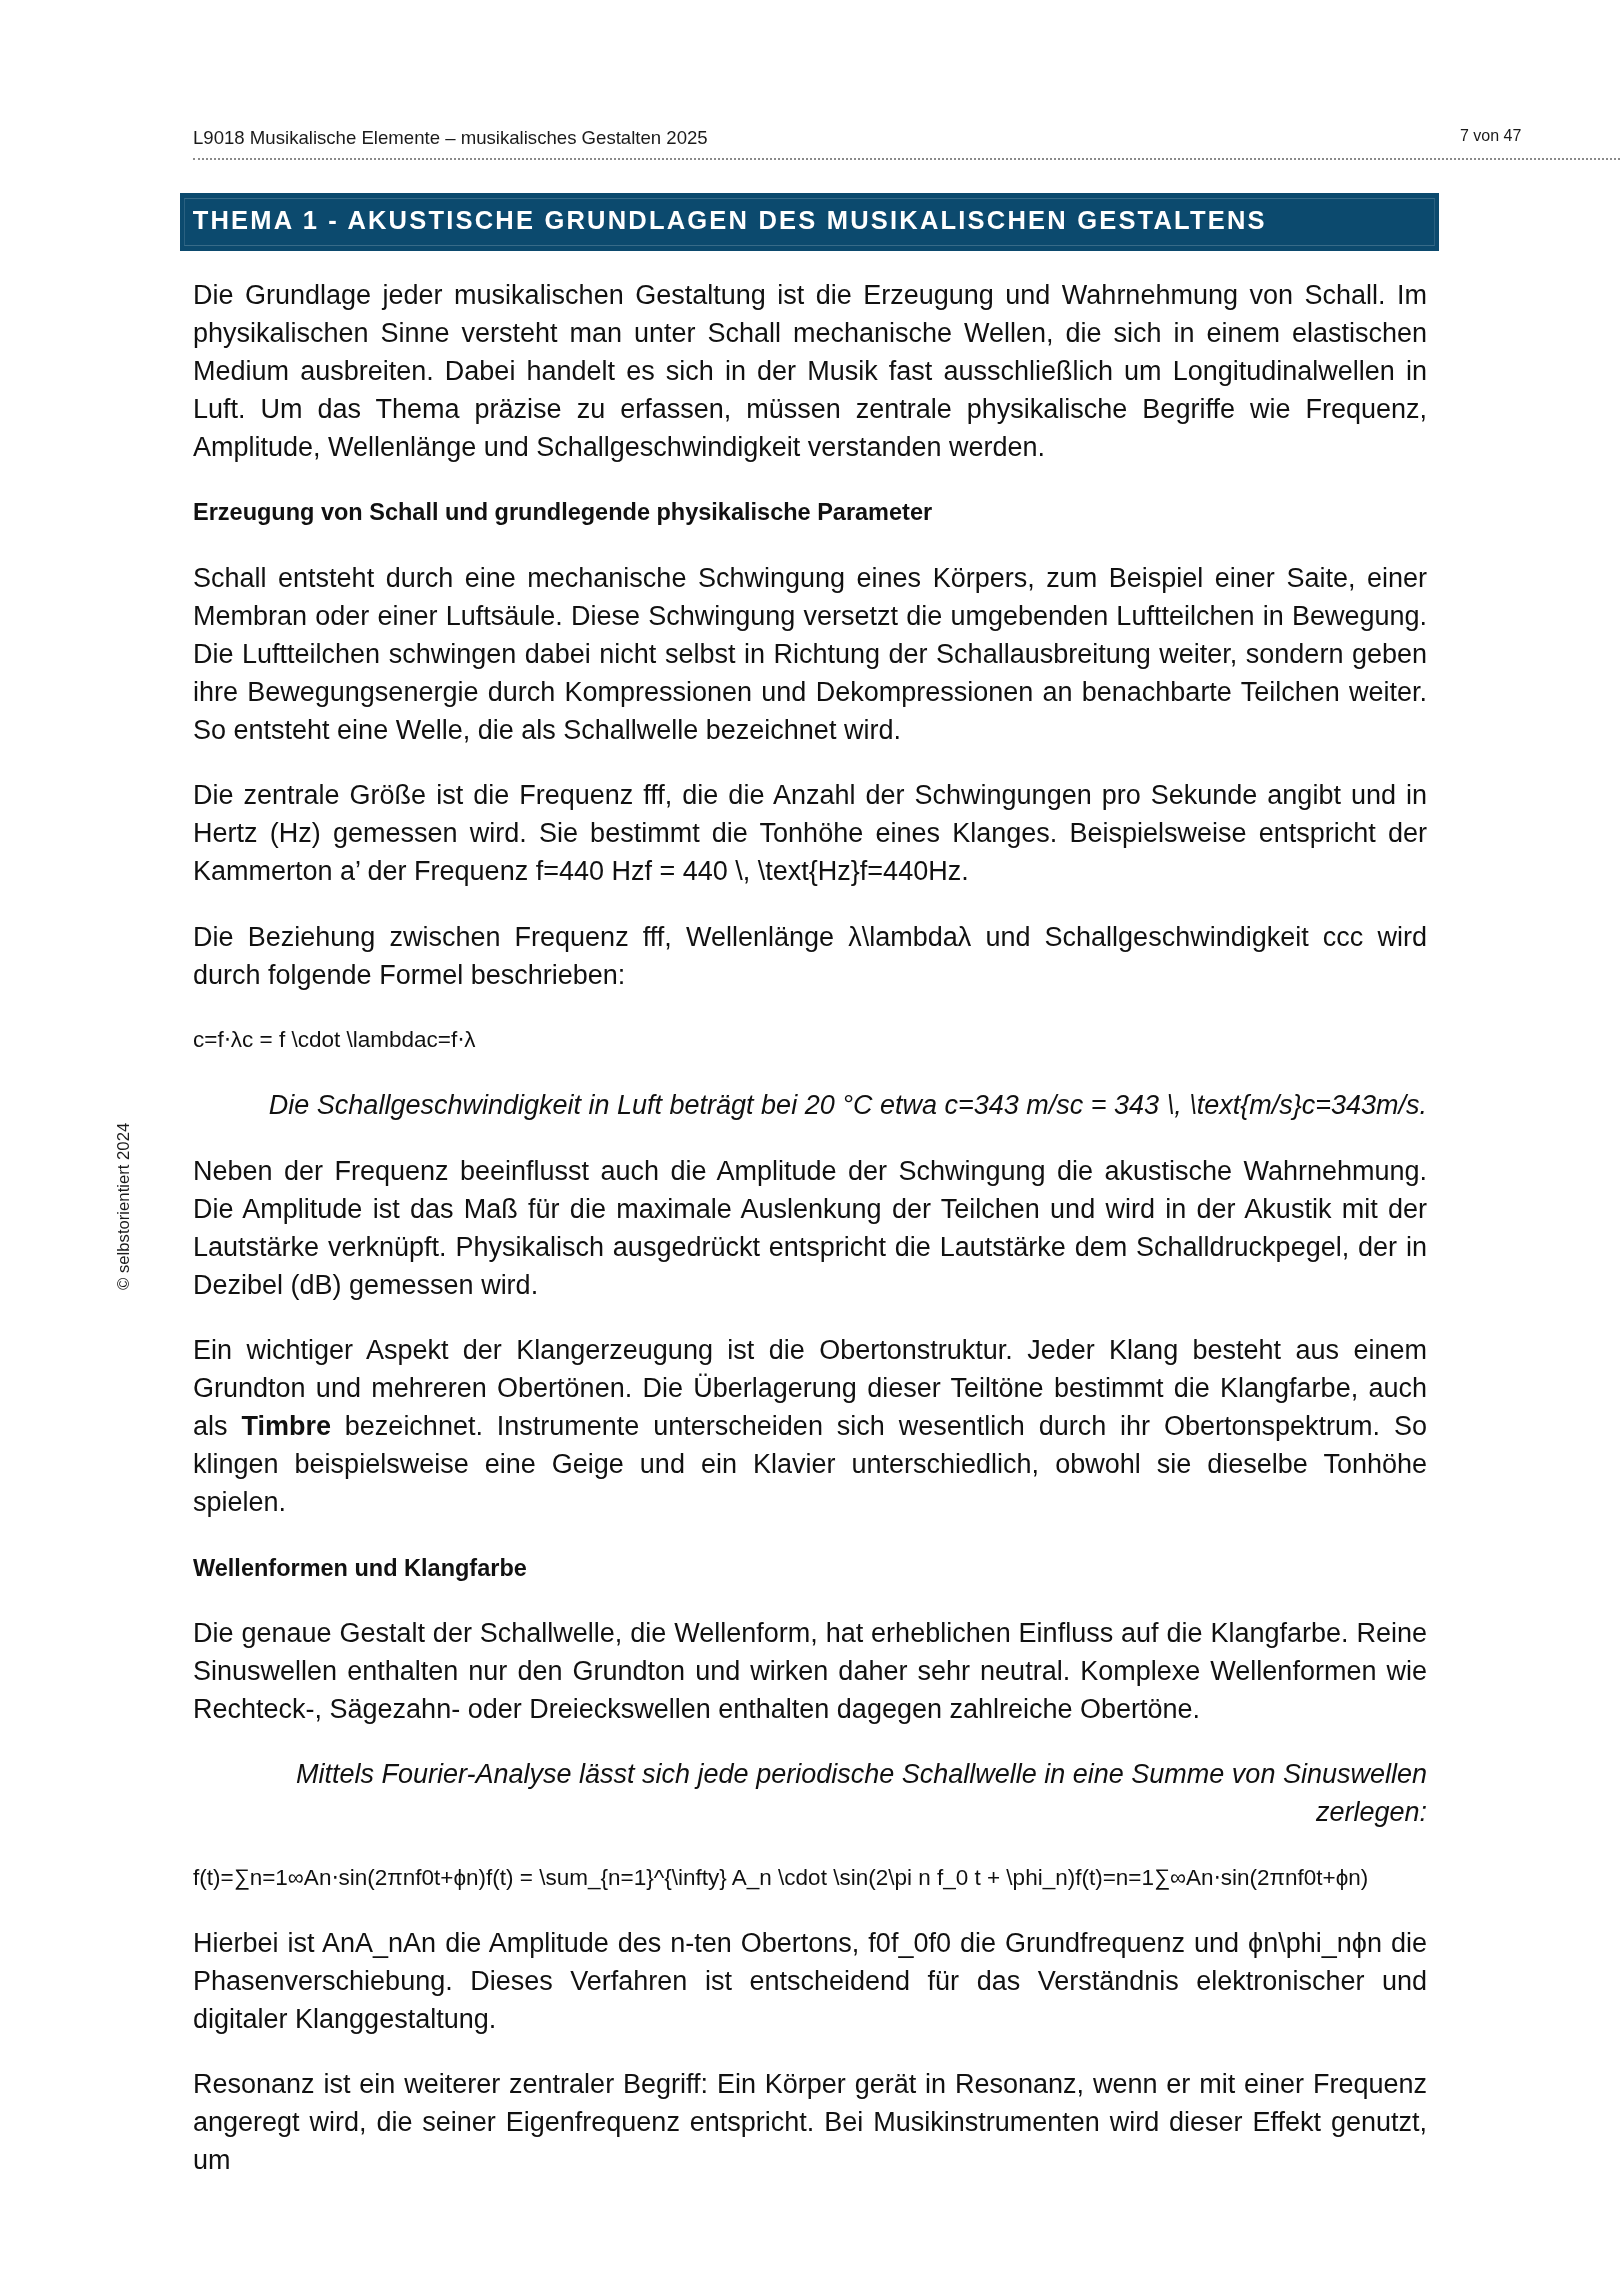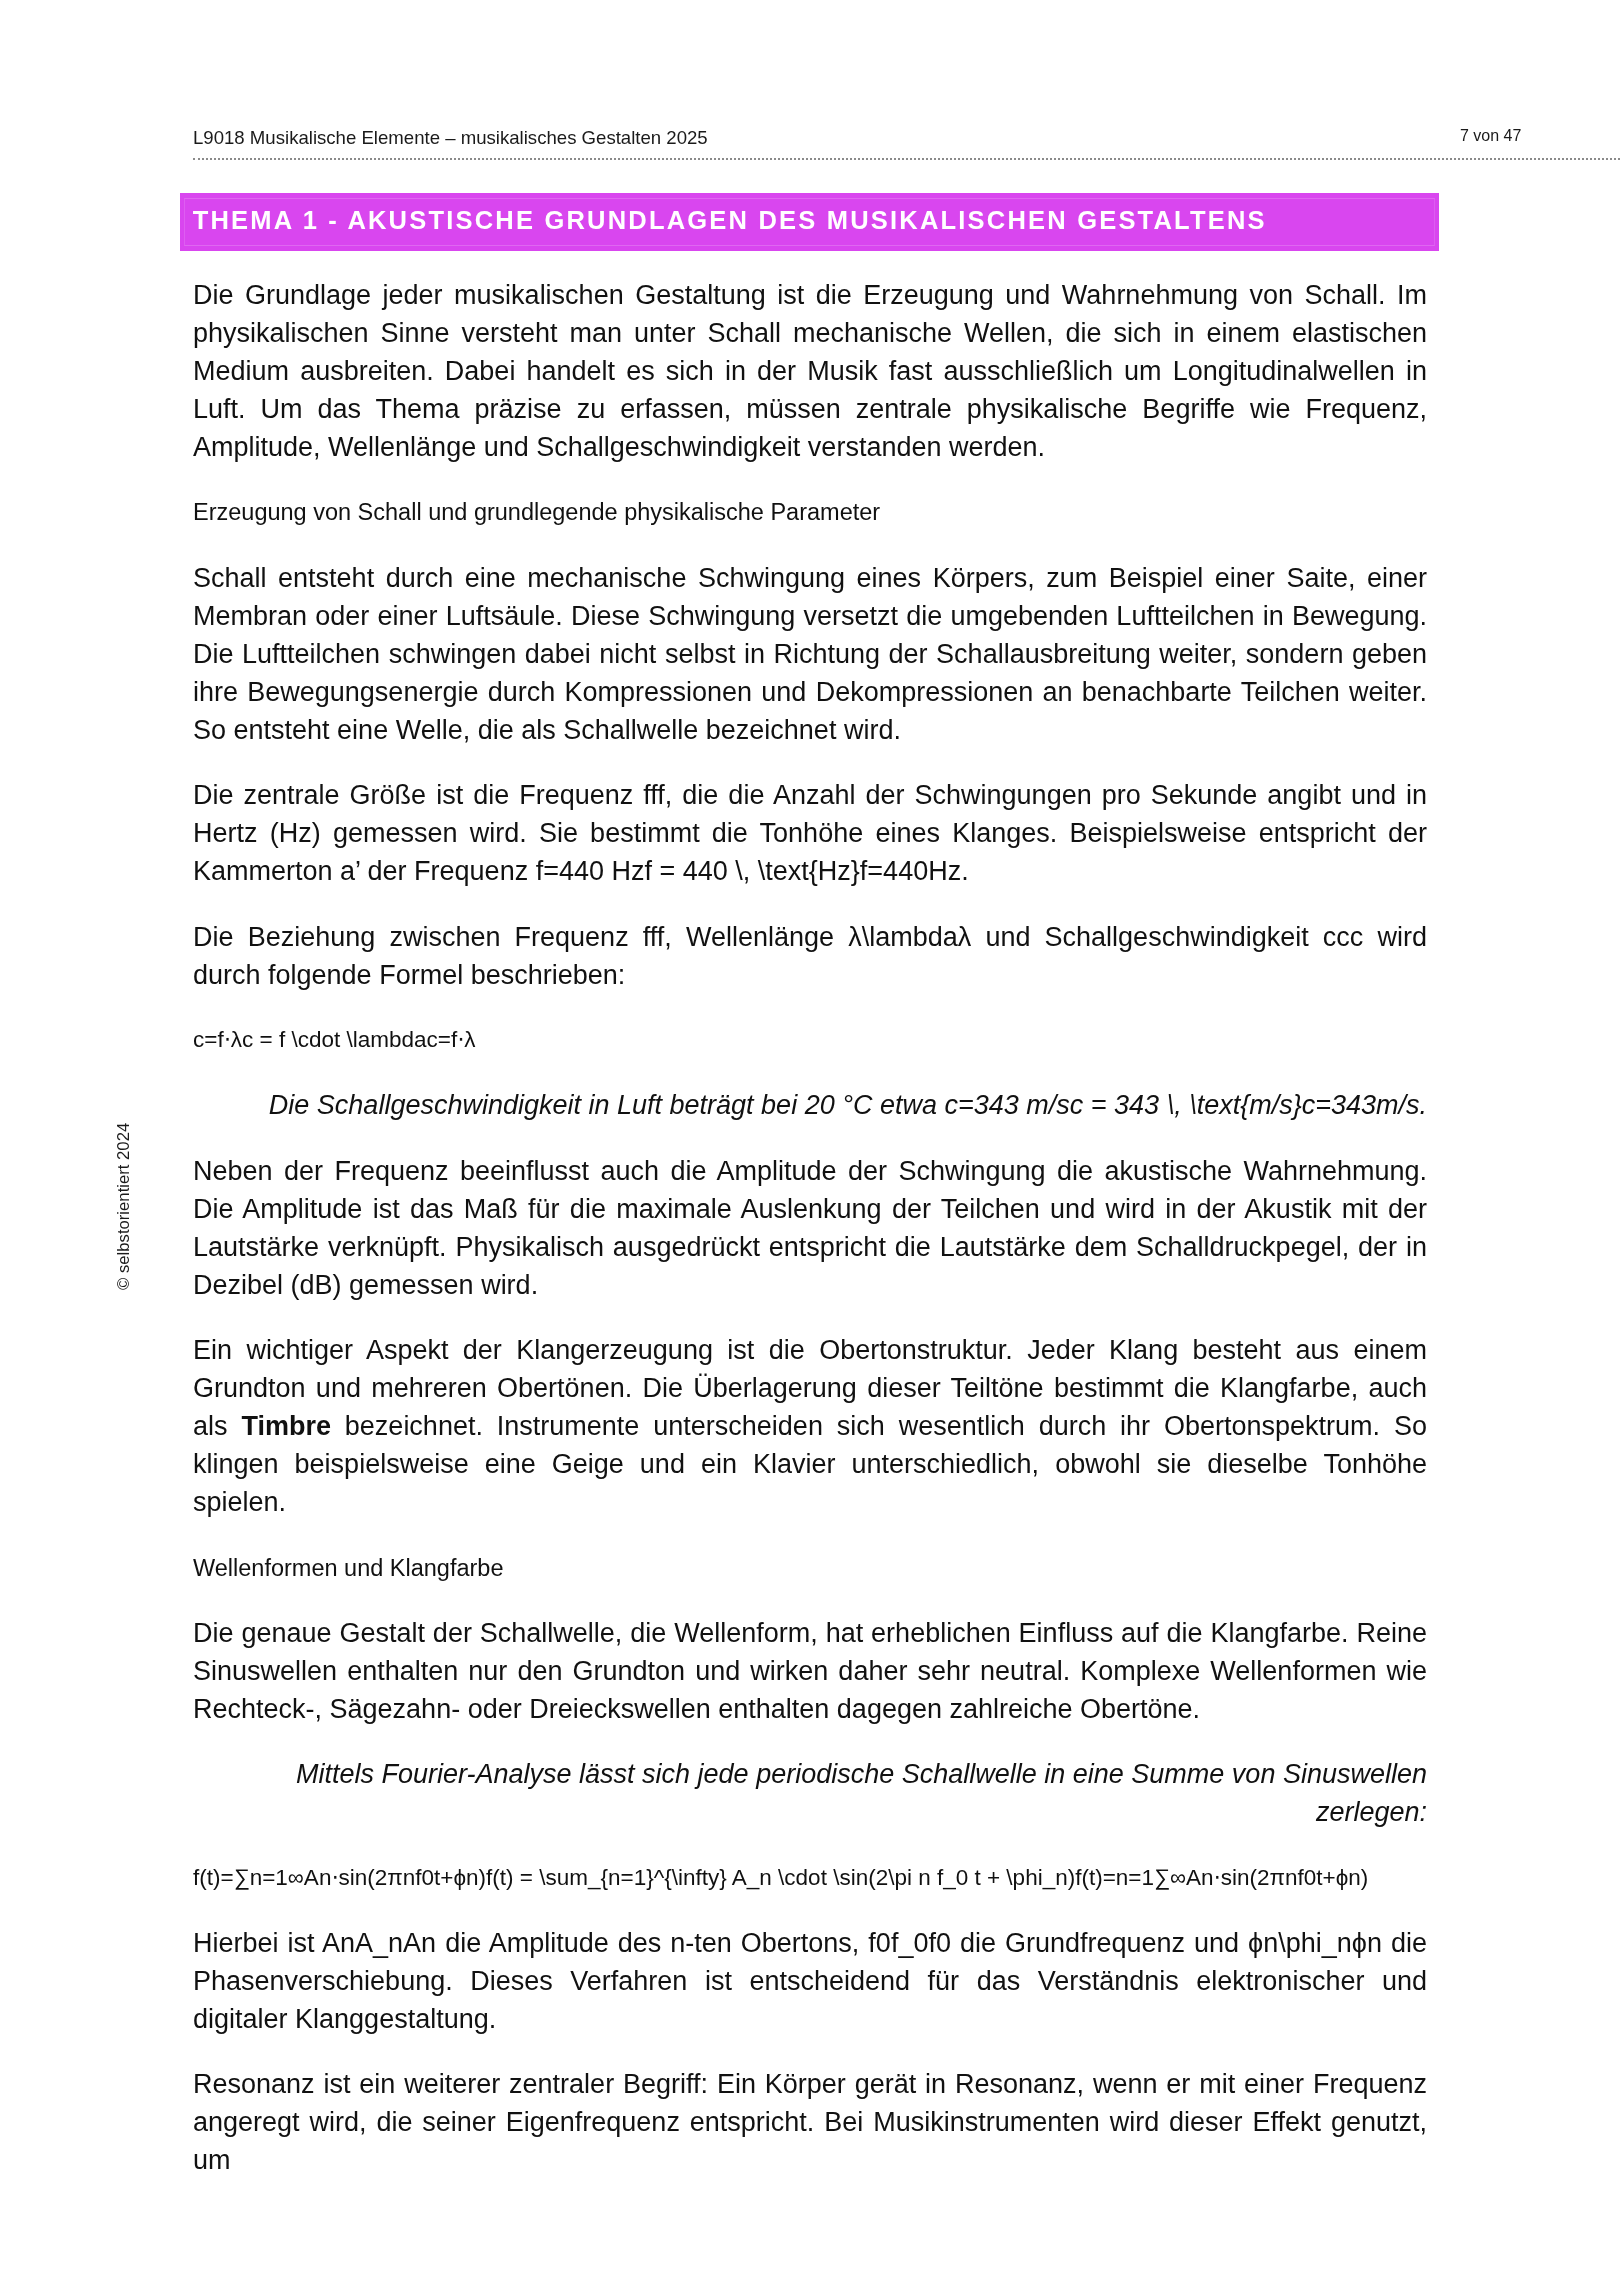--- a/index.html
+++ b/index.html
@@ -8,32 +8,32 @@
 
   .page-header { position: absolute; left: 193px; top: 125px; width: 1431px; height: 33px;
                  border-bottom: 2px dotted #8a8a8a; }
   .page-header .doc-title { position: absolute; left: 0; top: 2px; font-size: 18.6px; color: #1a1a1a; }
   .page-header .page-no { position: absolute; left: 1267px; top: 2px; font-size: 16px; color: #1a1a1a; }
 
   .side-copyright { position: absolute; left: 114px; top: 1290px; transform-origin: 0 0;
                     transform: rotate(-90deg); font-size: 16.7px; color: #1a1a1a; white-space: nowrap; }
 
   .theme-bar { position: absolute; left: 180px; top: 193px; width: 1259px; height: 58px;
-               background: #d946ef; box-sizing: border-box; text-align: right; }
+               background: #0c4a6e; box-sizing: border-box; text-align: right; }
   .theme-bar .inner { position: absolute; left: 3.9px; right: 3.9px; top: 4.9px; bottom: 4.9px;
                       border-top: 1px solid rgba(255,255,255,0.18);
                       border-bottom: 1px solid rgba(255,255,255,0.18);
                       border-left: 1px solid rgba(255,255,255,0.12);
                       border-right: 1px solid rgba(255,255,255,0.12); }
   .theme-bar .title { position: absolute; left: 12.7px; top: 12.7px; color: #ffffff; font-weight: bold;
                       font-size: 25.5px; letter-spacing: 2.2px; white-space: nowrap; }
 
   .content { position: absolute; left: 193px; top: 276px; width: 1234px; }
   .content p { margin: 0 0 27.4px 0; font-size: 27px; line-height: 38px; text-align: justify; }
-  .content h3 { margin: 0 0 27.4px 0; font-size: 23.5px; line-height: 38px; font-weight: normal; }
+  .content h3 { margin: 0 0 27.4px 0; font-size: 23.5px; line-height: 38px; font-weight: bold; }
   .content .formula { margin: 0 0 27.4px 0; font-size: 22.5px; line-height: 38px; text-align: left; }
   .content p.left { text-align: right; font-style: italic; }
   .content b { font-weight: bold; }
 </style>
 </head>
 <body>
 
 <div class="page-header">
   <span class="doc-title">L9018 Musikalische Elemente – musikalisches Gestalten 2025</span>
   <span class="page-no">7 von 47</span>

